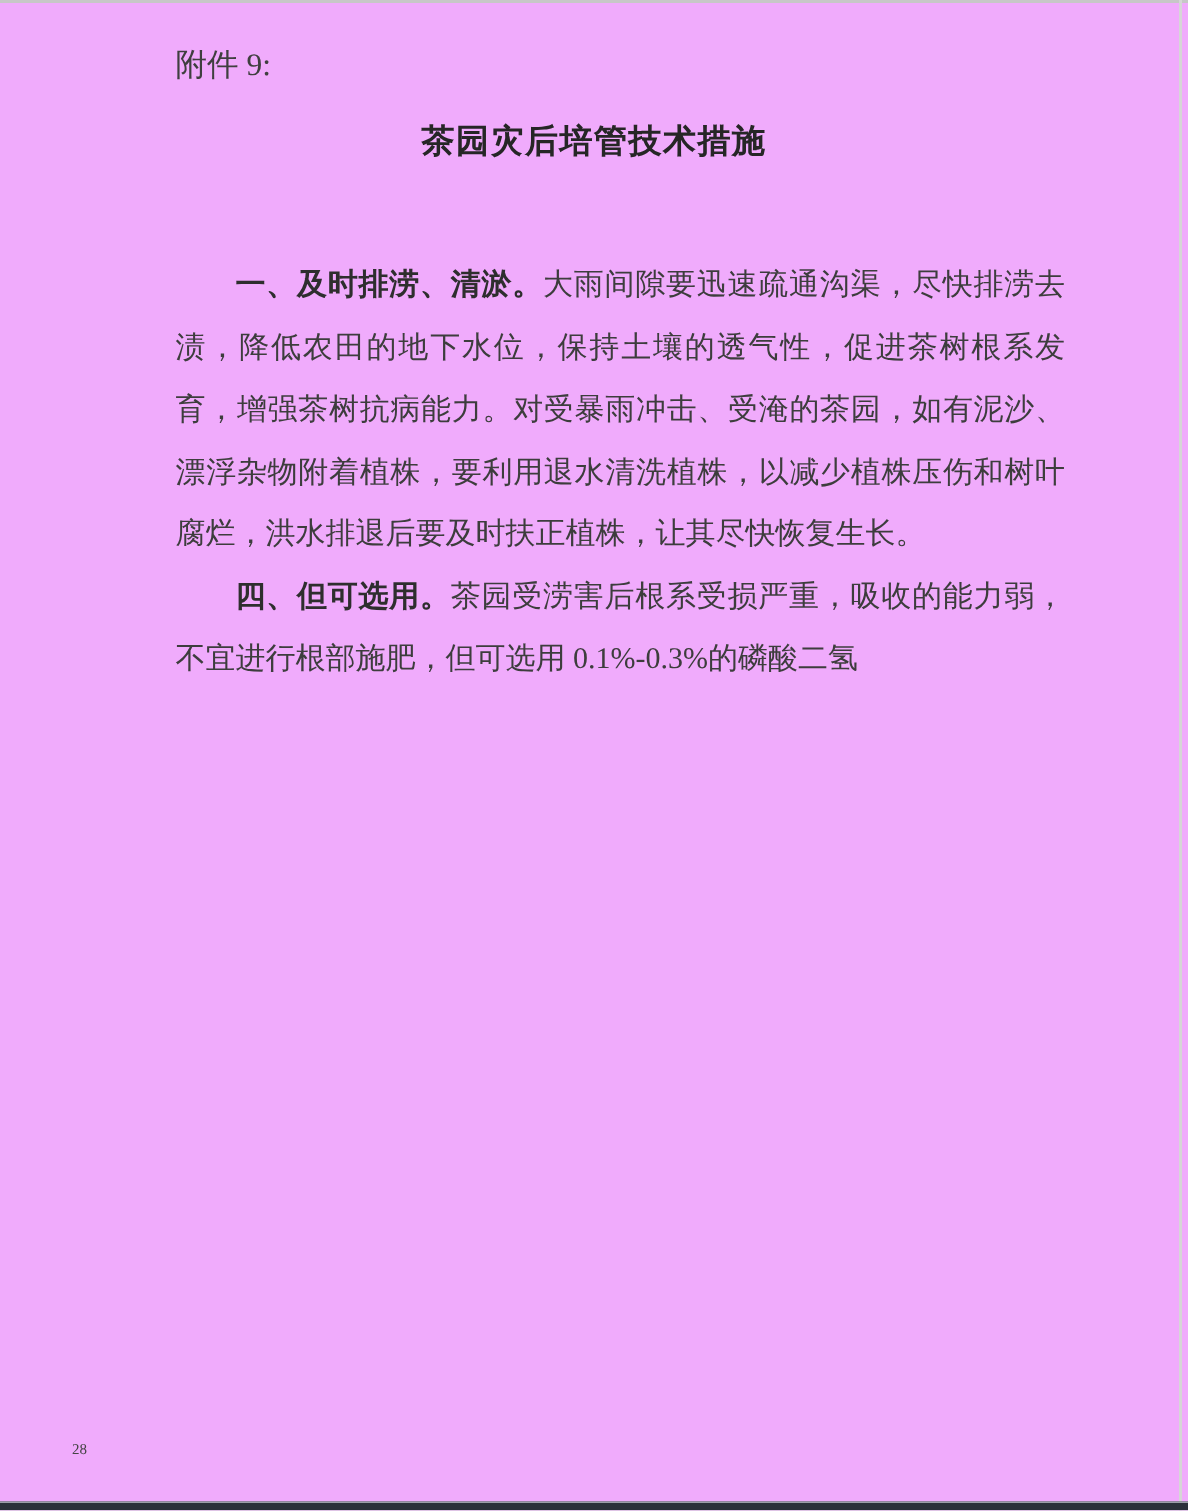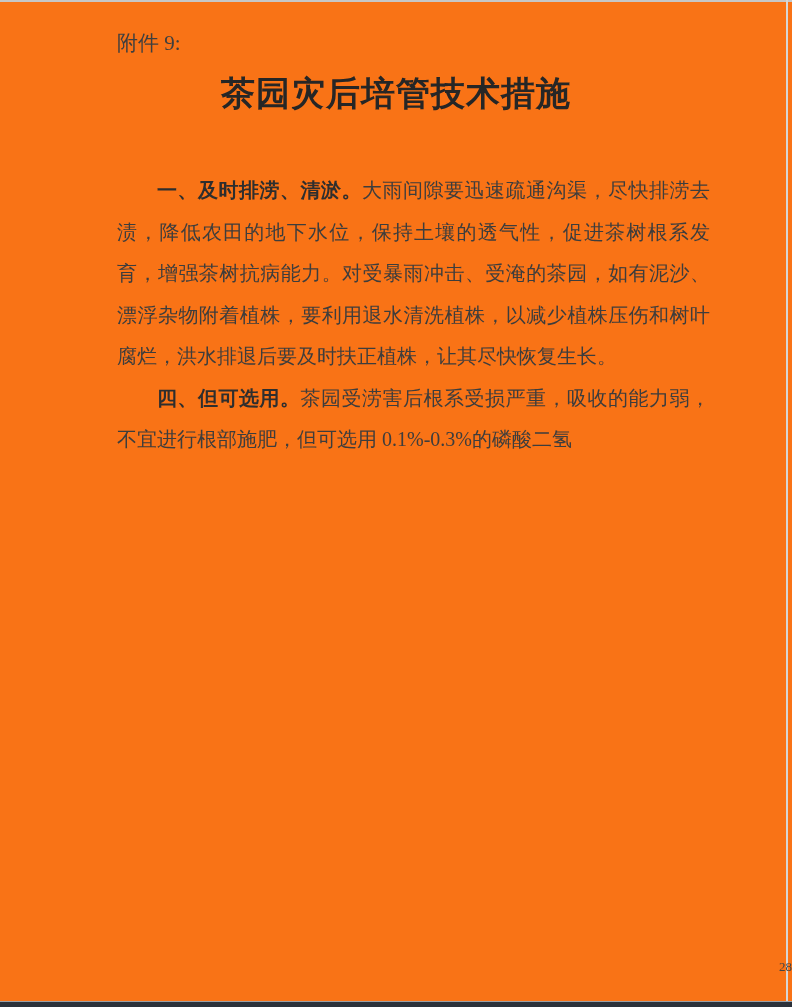--- a/index.html
+++ b/index.html
@@ -4,21 +4,21 @@
 <style>
   html, body {
     margin: 0;
     padding: 0;
     background: #ffffff;
   }
   .page {
     position: relative;
     width: 792px;
     height: 1007px;
-    background: #f97316;
+    background: #f0abfc;
     overflow: hidden;
     font-family: "Liberation Serif", "DejaVu Serif", serif;
     color: #3a3a3a;
   }
   
   .scan-top {
     position: absolute;
     top: 0; left: 0; right: 0;
     height: 2px;
     background: #c7c7c7;
@@ -38,21 +38,21 @@
     border-top: 1px solid #9aa0a8;
   }
   .attach {
     margin: 28px 0 0 117px;
     font-size: 21px;
     line-height: 30px;
     color: #3f3f3f;
   }
   .doc-title {
     margin-top: 14px;
-    font-size: 34px;
+    font-size: 22px;
     line-height: 44px;
     font-weight: 700;
     text-align: center;
     color: #262626;
     letter-spacing: 1px;
   }
   .content {
     margin: 54px 82px 0 117px;
     font-size: 20px;
     line-height: 41.5px;
@@ -66,22 +66,22 @@
   }
   .content p b {
     font-weight: 700;
     color: #2e2e2e;
   }
   .page-num {
     position: absolute;
     top: 957px;
     left: 0;
     right: 0;
-    text-align: right;
-    font-size: 13px;
+    text-align: left;
+    font-size: 10px;
     line-height: 20px;
     color: #444444;
     padding-left: 48px;
   }
 </style>
 </head>
 <body>
 
 <div class="page">
 

